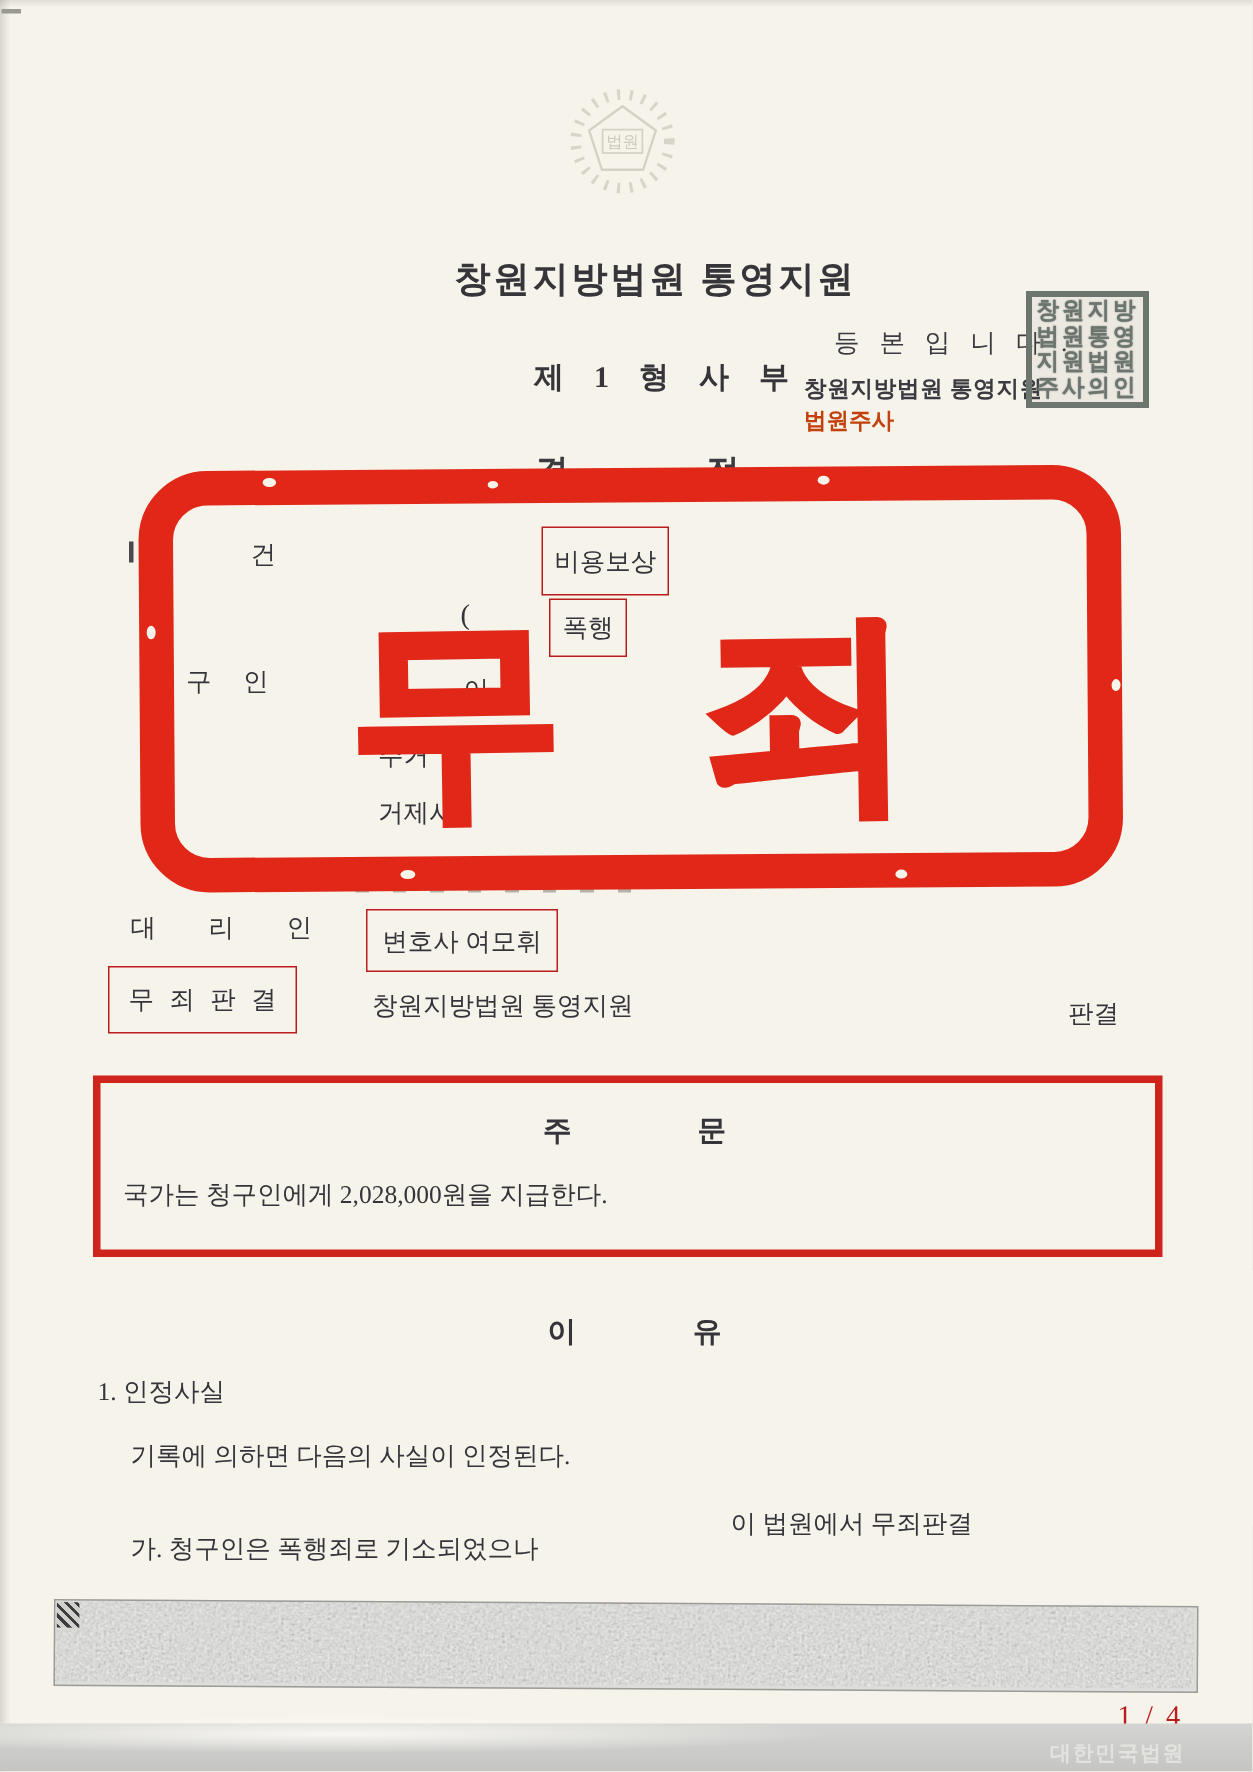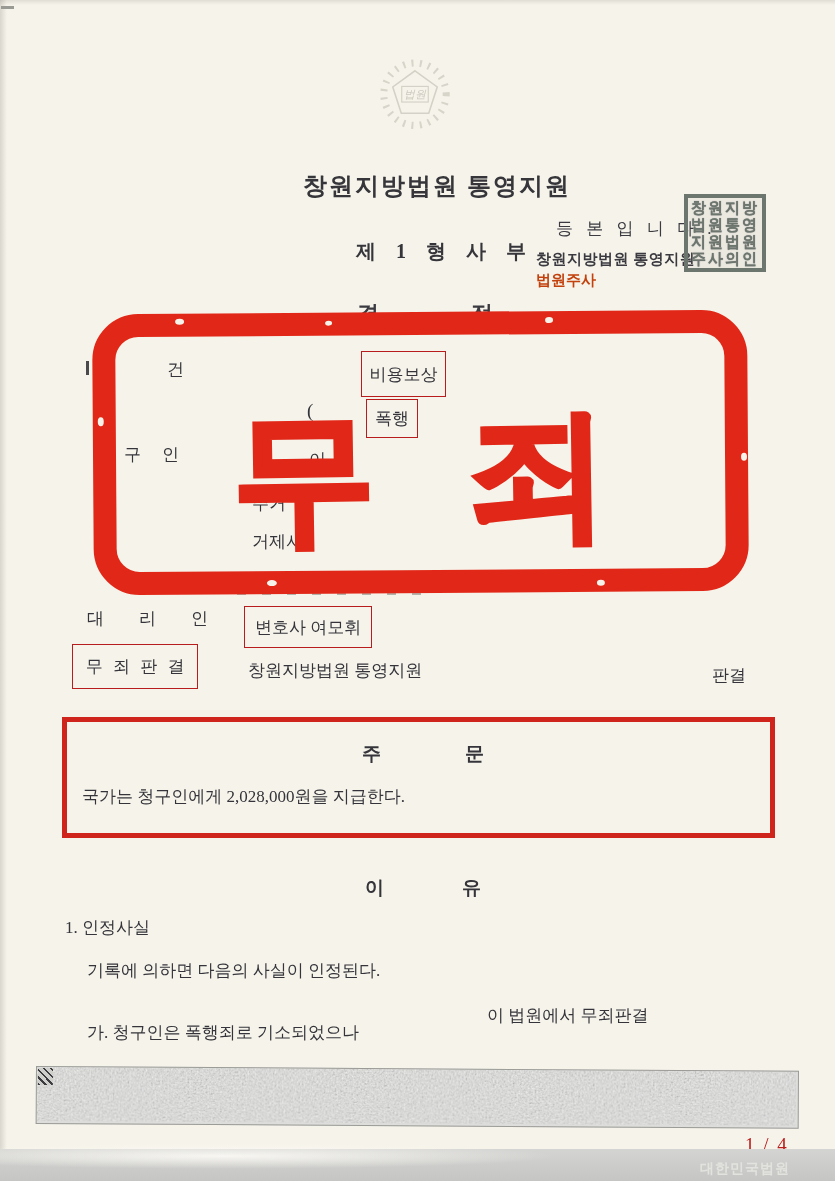--- a/index.html
+++ b/index.html
@@ -29,21 +29,21 @@
     border:4px solid #6d756f;background:rgba(109,117,111,.07);
     display:flex;flex-direction:column;justify-content:center;z-index:2;
   }
   .clerk-seal .seal-row{
     text-align:center;font-size:15px;font-weight:bold;line-height:17px;
     letter-spacing:2px;color:#6d756f;text-shadow:0 0 1px #6d756f;
     font-family:"Liberation Sans","DejaVu Sans",sans-serif;transform:scaleY(1.05);
   }
 
   
-  .emblem{left:376px;top:52px;width:78px;height:86px;z-index:0;font-style:italic;}
+  .emblem{left:376px;top:52px;width:78px;height:86px;z-index:0;}
 
   
   .t17{font-size:17px;white-space:nowrap;color:#34343a;}
   .row-case-label{left:167px;top:358px;z-index:1;}
   .frag-sa{left:86px;top:361px;width:3px;height:14px;background:#4a4a4e;z-index:1;}
   .paren{left:307px;top:400px;font-size:19px;z-index:1;}
   .row-claimant{left:124px;top:443px;display:flex;gap:21px;z-index:1;}
   .claimant-partial{left:309px;top:448px;z-index:1;}
   .row-residence{left:252px;top:492px;display:flex;gap:15px;z-index:1;flex-direction:column;}
   .obscured-frags{left:237px;top:588px;width:196px;height:7px;z-index:1;

